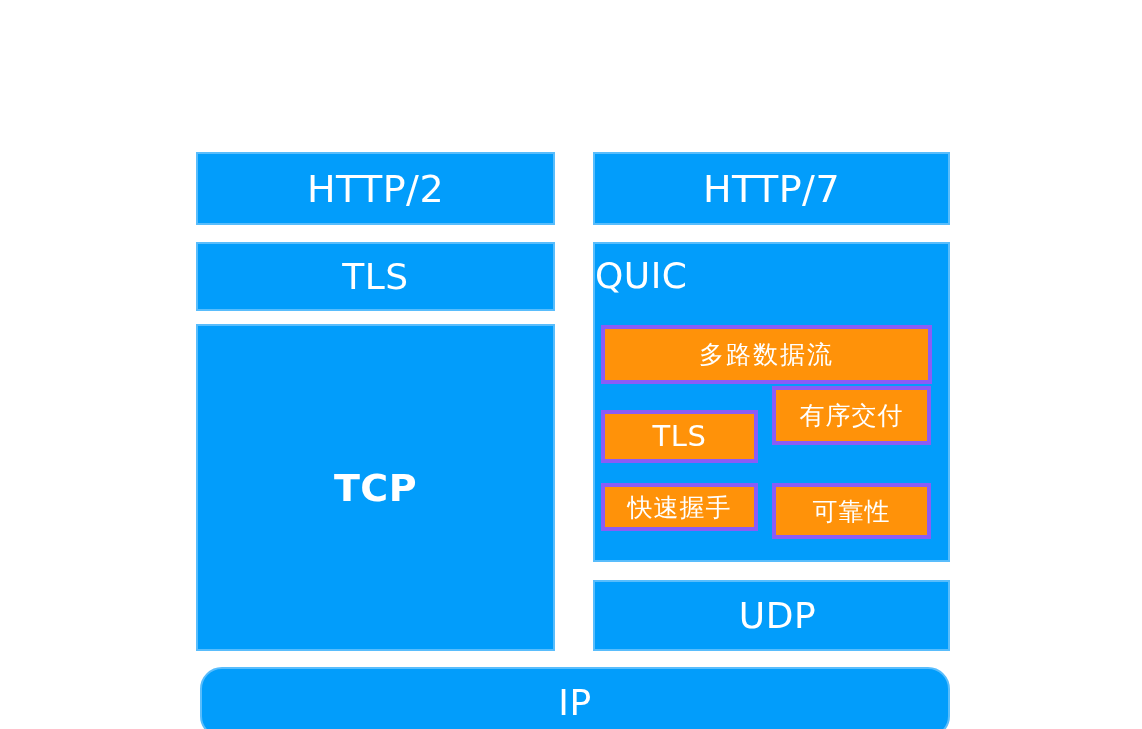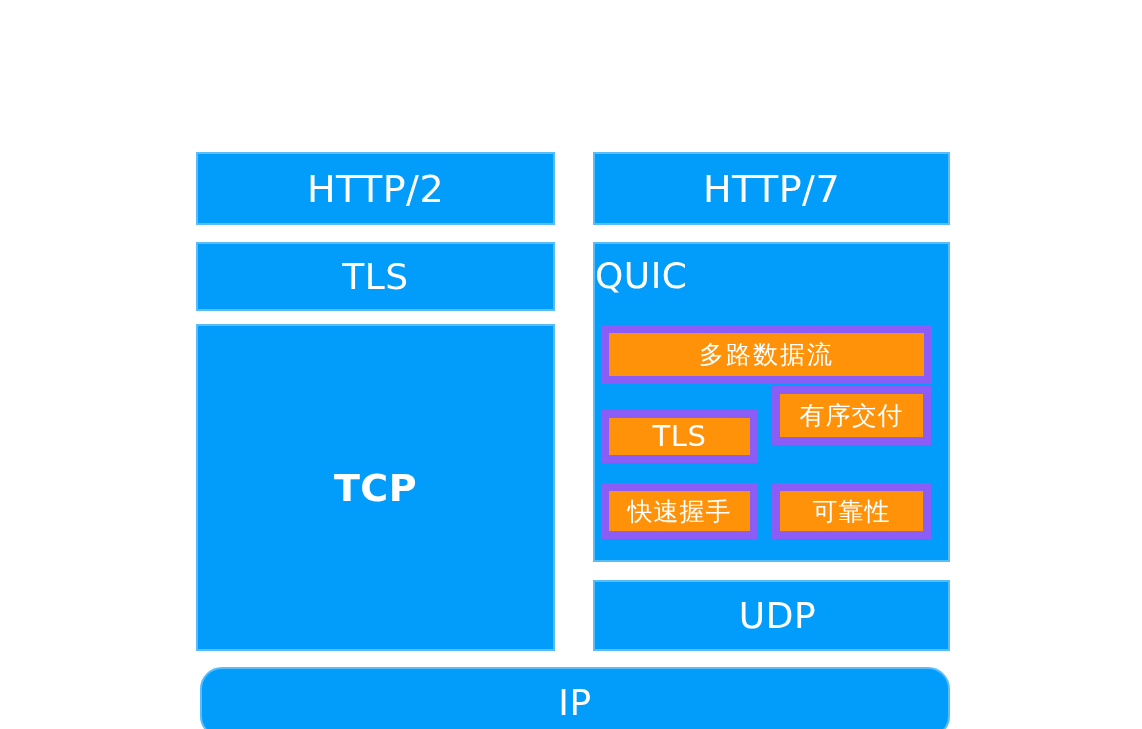--- a/index.html
+++ b/index.html
@@ -26,21 +26,21 @@
     color: #ffffff;
     margin-top: 40px;
     -webkit-font-smoothing: antialiased;
   }
   .blue {
     background: #029dfb;
     border: 2px solid #59bdfc;
   }
   .orange {
     background: #ff9209;
-    border: 8px solid #8b5cf6;
+    border: 4px solid #8b5cf6;
   }
   .label {
     display: block;
     white-space: nowrap;
     letter-spacing: 0.5px;
     line-height: 1;
   }
   .center-v { align-items: center; }
   .top-v    { align-items: flex-start; }
 
@@ -60,21 +60,21 @@
   
   #quic-label-wrap {
     position: absolute;
     left: 0; top: 14px;
     width: 100%;
     pointer-events: none;
   }
   #multiplex-box  { left: 601px; top: 285px; width: 331px; height: 59px; }
   #quic-tls-box   { left: 601px; top: 370px; width: 157px; height: 53px; }
   #ordered-box    { left: 772px; top: 346px; width: 159px; height: 59px; }
-  #fasths-box     { left: 601px; top: 443px; width: 157px; height: 56px; }
+  #fasths-box     { left: 601px; top: 443px; width: 157px; height: 48px; }
   #reliable-box   { left: 772px; top: 443px; width: 159px; height: 56px; }
 
   
   .t-xl  { font-size: 38px; }   
   .t-lg  { font-size: 36px; }   
   .t-cn  { font-size: 25px; letter-spacing: 2px; }  
   .t-cn2 { font-size: 25px; letter-spacing: 1px; }  
   .t-md  { font-size: 29px; }   
 </style>
 </head>

